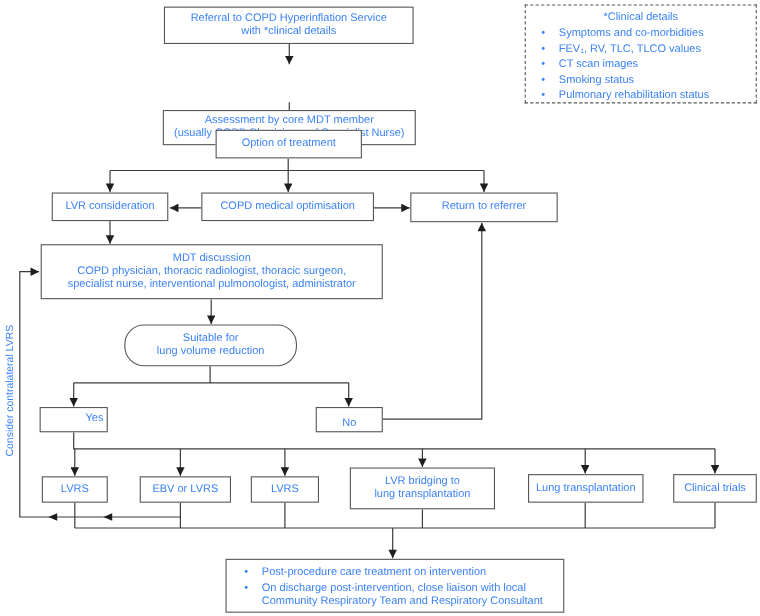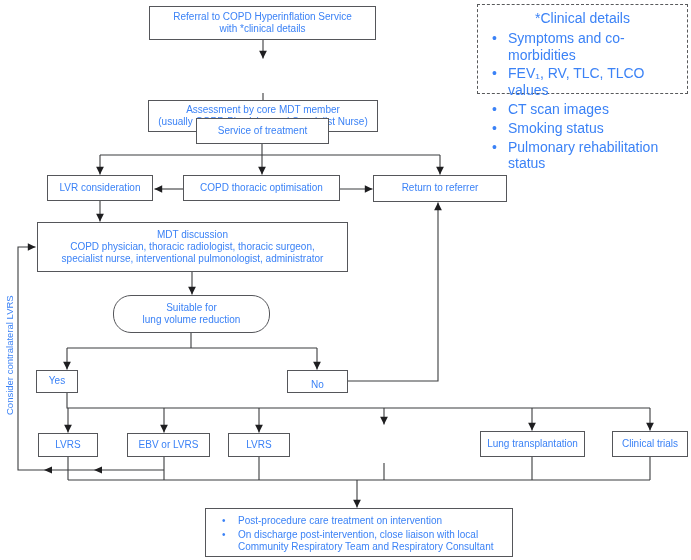--- a/index.html
+++ b/index.html
@@ -22,21 +22,21 @@
     text-align:center;
     font-size:10px;line-height:1.22;
     white-space:pre-line;
     padding:1px 3px;
   }
   .panel{
     position:absolute;
     box-sizing:border-box;
     border:1px dashed #58595b;
     background:#ffffff;
-    font-size:14px;line-height:1.2;
+    font-size:10px;line-height:1.2;
     padding:5px 8px 4px 8px;
   }
   .panel-title{text-align:center;margin-bottom:3px;}
   .bullet-list{display:flex;flex-direction:column;gap:2px;}
   .bullet-item{display:flex;align-items:flex-start;}
   .bullet-glyph{width:9px;flex:0 0 9px;margin-left:6px;margin-right:7px;}
   .postcare{
     position:absolute;
     box-sizing:border-box;
     border:1px solid #55565a;
@@ -113,66 +113,70 @@
     <span>Referral to COPD Hyperinflation Service
 with *clinical details</span>
   </div>
 
   <div class="node" style="left:148px;top:59px;width:230px;height:32px;margin-top:41px;">
     <span>Assessment by core MDT member
 (usually COPD Physician and Specialist Nurse)</span>
   </div>
 
   <div class="node" style="left:196px;top:118px;width:133px;height:26px;">
-    <span>Service of treatment</span>
+    <span>Option of treatment</span>
   </div>
 
   <div class="node" style="left:47px;top:175px;width:106px;height:26px;">
     <span>LVR consideration</span>
   </div>
 
   <div class="node" style="left:183px;top:175px;width:157px;height:26px;">
-    <span>COPD thoracic optimisation</span>
+    <span>COPD medical optimisation</span>
   </div>
 
   <div class="node" style="left:373px;top:175px;width:134px;height:27px;">
     <span>Return to referrer</span>
   </div>
 
   <div class="node" style="left:37px;top:222px;width:311px;height:50px;">
     <span>MDT discussion
 COPD physician, thoracic radiologist, thoracic surgeon,
 specialist nurse, interventional pulmonologist, administrator</span>
   </div>
 
   <div class="node" style="left:113px;top:295px;width:157px;height:38px;border-radius:18px;">
     <span>Suitable for
 lung volume reduction</span>
   </div>
 
-  <div class="node" style="left:36px;top:370px;width:42px;height:23px;">
+  <div class="node" style="left:36px;top:370px;width:62px;height:23px;justify-content:flex-end;">
     <span>Yes</span>
   </div>
 
   <div class="node" style="left:287px;top:370px;width:61px;height:23px;align-items:flex-end;">
     <span>No</span>
   </div>
 
   <div class="node" style="left:38px;top:433px;width:60px;height:24px;">
     <span>LVRS</span>
   </div>
 
   <div class="node" style="left:127px;top:433px;width:83px;height:24px;">
     <span>EBV or LVRS</span>
   </div>
 
   <div class="node" style="left:228px;top:433px;width:62px;height:24px;">
     <span>LVRS</span>
   </div>
 
+  <div class="node" style="left:318px;top:425px;width:132px;height:38px;">
+    <span>LVR bridging to
+lung transplantation</span>
+  </div>
 
   <div class="node" style="left:480px;top:431px;width:105px;height:26px;">
     <span>Lung transplantation</span>
   </div>
 
   <div class="node" style="left:612px;top:431px;width:76px;height:26px;">
     <span>Clinical trials</span>
   </div>
 
   <div class="panel" style="left:477px;top:4px;width:211px;height:90px;">

